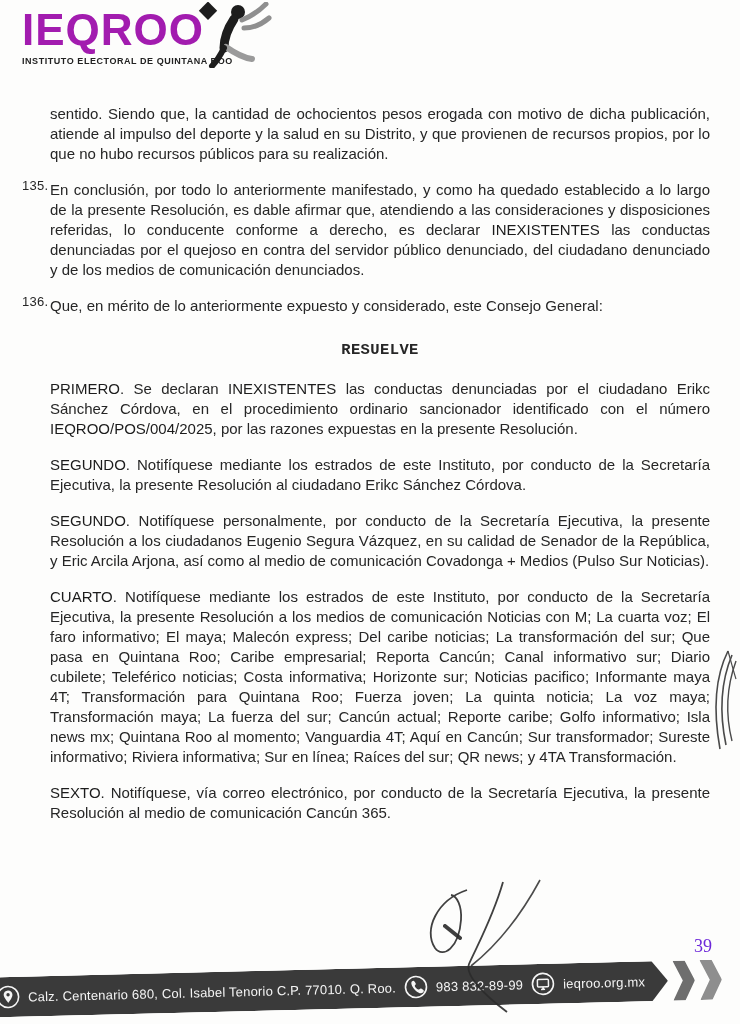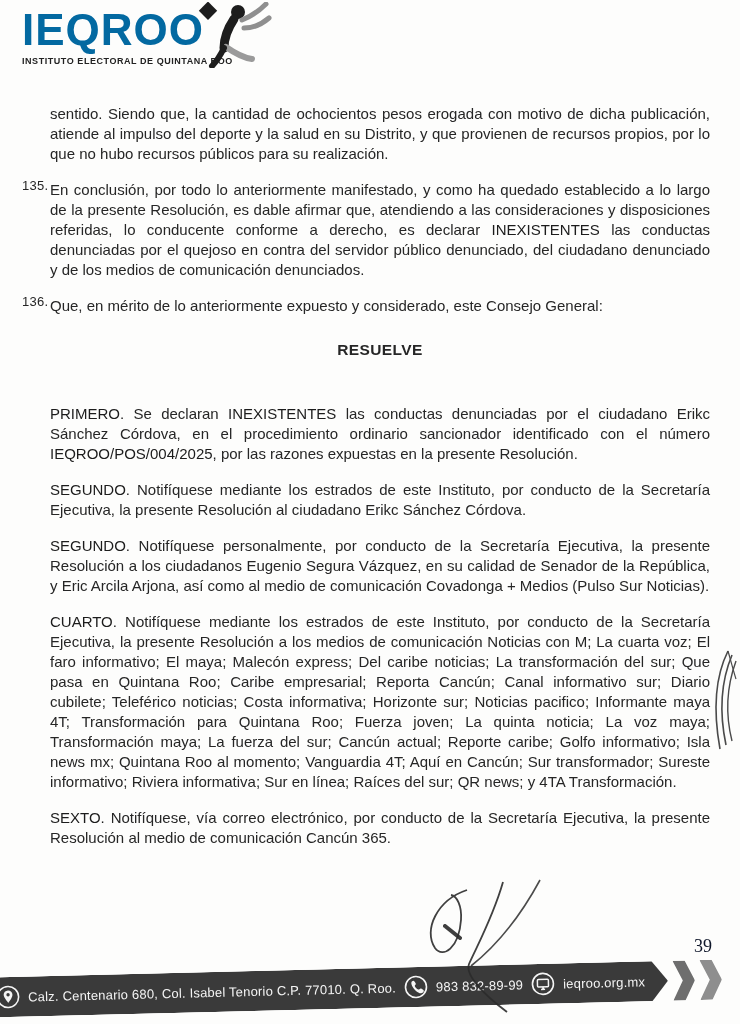--- a/index.html
+++ b/index.html
@@ -4,34 +4,34 @@
 <style>
   html,body{margin:0;padding:0;background:#e8e8e8;}
   .page{
     position:relative;width:740px;height:1024px;background:#fdfdfc;
     overflow:hidden;font-family:"Liberation Sans",sans-serif;color:#242424;
     margin:0 auto;box-shadow:0 0 6px rgba(0,0,0,.25);
   }
 
   
   .logo{position:absolute;left:22px;top:8px;width:260px;}
-  .logo-word{font-weight:bold;font-size:44px;letter-spacing:1px;color:#0369a1;line-height:1;}
+  .logo-word{font-weight:bold;font-size:44px;letter-spacing:1px;color:#a21caf;line-height:1;}
   .logo-sub{font-weight:bold;font-size:9px;letter-spacing:.55px;color:#222;margin-top:4px;white-space:nowrap;}
   .logo-fig{position:absolute;left:150px;top:-6px;}
 
   
   .doc{position:absolute;left:50px;top:104px;width:660px;font-size:15px;line-height:20px;text-align:justify;color:#262626;}
   .para{margin:0 0 16px 0;}
   .numbered{position:relative;}
   .pnum{position:absolute;left:-28px;top:-4px;font-size:13px;color:#262626;letter-spacing:.3px;}
-  .heading{margin:24px 0 44px 0;text-align:center;font-weight:bold;font-size:15.5px;letter-spacing:.4px;}
+  .heading{margin:24px 0 19px 0;text-align:center;font-weight:bold;font-size:15.5px;letter-spacing:.4px;font-family:Liberation Mono, monospace;}
   b{font-weight:normal;color:#1c1c1c;}
 
   
-  .pageno{position:absolute;right:28px;top:936px;font-family:"Liberation Serif",serif;font-size:18px;color:#0f172a;}
+  .pageno{position:absolute;right:28px;top:936px;font-family:"Liberation Serif",serif;font-size:18px;color:#6d28d9;}
 
   
   .ink{position:absolute;pointer-events:none;z-index:6;}
 
   
   .footer{position:absolute;left:-8px;top:966px;width:764px;height:44px;transform:rotate(-1.4deg);transform-origin:50% 50%;display:flex;align-items:center;z-index:3;}
   .fbar{height:40px;width:676px;background:#3a3a3a;display:flex;align-items:center;gap:8px;padding:0 26px 0 4px;box-sizing:border-box;
         clip-path:polygon(0 0,calc(100% - 16px) 0,100% 50%,calc(100% - 16px) 100%,0 100%);
         color:#f4f4f4;font-size:13px;letter-spacing:.2px;white-space:nowrap;}
   .fbar .addr{margin-right:auto;}

